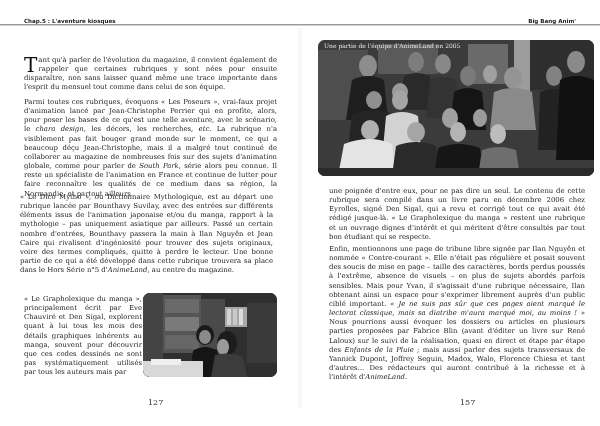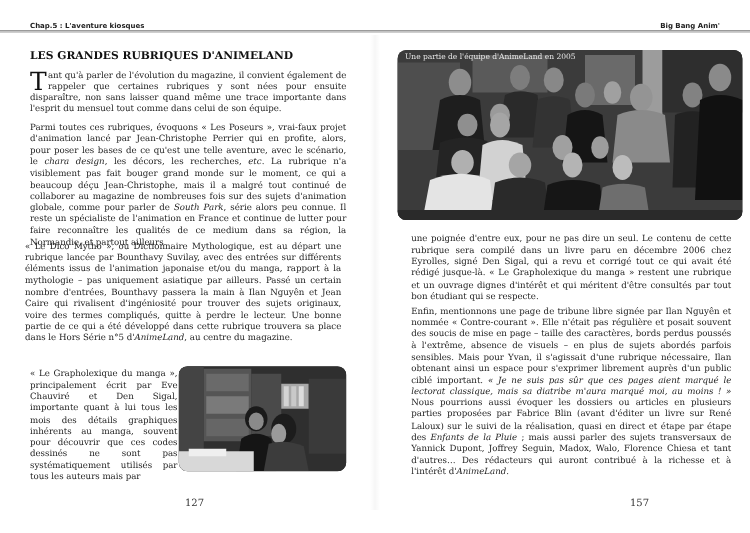--- a/index.html
+++ b/index.html
@@ -33,35 +33,34 @@
 </style>
 </head>
 <body>
 
 <div class="running-head left">Chap.5 : L'aventure kiosques</div>
 <div class="running-head right">Big Bang Anim'</div>
 <div class="head-rule"></div>
 <div class="gutter-shade"></div>
 
 <div class="page left">
-  <h2 class="heading">LES GRANDES RUBRIQUES D'ANIMELAND</h2>
 
   <p class="para" style="left:24px; top:56px; width:253px;">
     <span class="dropcap">T</span><span>ant qu'à parler de l'évolution du magazine, il convient également de rappeler que certaines rubriques y sont nées pour ensuite disparaître, non sans laisser quand même une trace importante dans l'esprit du mensuel tout comme dans celui de son équipe.</span>
   </p>
 
   <p class="para" style="left:24px; top:98px; width:253px;">
     <span>Parmi toutes ces rubriques, évoquons « Les Poseurs », vrai-faux projet d'animation lancé par Jean-Christophe Perrier qui en profite, alors, pour poser les bases de ce qu'est une telle aventure, avec le scénario, le </span><i>chara design</i><span>, les décors, les recherches, </span><i>etc</i><span>. La rubrique n'a visiblement pas fait bouger grand monde sur le moment, ce qui a beaucoup déçu Jean-Christophe, mais il a malgré tout continué de collaborer au magazine de nombreuses fois sur des sujets d'animation globale, comme pour parler de </span><i>South Park</i><span>, série alors peu connue. Il reste un spécialiste de l'animation en France et continue de lutter pour faire reconnaître les qualités de ce medium dans sa région, la Normandie, et partout ailleurs.</span>
   </p>
 
   <p class="para" style="left:20px; top:193px; width:253px;">
     <span>« Le Dico Mytho », ou Dictionnaire Mythologique, est au départ une rubrique lancée par Bounthavy Suvilay, avec des entrées sur différents éléments issus de l'animation japonaise et/ou du manga, rapport à la mythologie – pas uniquement asiatique par ailleurs. Passé un certain nombre d'entrées, Bounthavy passera la main à Ilan Nguyên et Jean Caire qui rivalisent d'ingéniosité pour trouver des sujets originaux, voire des termes compliqués, quitte à perdre le lecteur. Une bonne partie de ce qui a été développé dans cette rubrique trouvera sa place dans le Hors Série n°5 d'</span><i>AnimeLand</i><span>, au centre du magazine.</span>
   </p>
 
-  <p class="para" style="left:24px; top:295px; width:118px;">« Le Grapholexique du manga », principalement écrit par Eve Chauviré et Den Sigal, importante quant à lui tous les mois des détails graphiques inhérents au manga, souvent pour découvrir que ces codes dessinés ne sont pas systématiquement utilisés par tous les auteurs mais par</p>
+  <p class="para" style="left:24px; top:295px; width:118px;">« Le Grapholexique du manga », principalement écrit par Eve Chauviré et Den Sigal, explorent quant à lui tous les mois des détails graphiques inhérents au manga, souvent pour découvrir que ces codes dessinés ne sont pas systématiquement utilisés par tous les auteurs mais par</p>
 
   <div class="photo" style="left:143px; top:293px; width:134px; height:84px;">
     <svg width="134" height="84" viewBox="0 0 134 84">
       <rect width="134" height="84" fill="#2f2f2f"></rect>
       <rect x="0" y="0" width="20" height="70" fill="#444"></rect>
       <rect x="20" y="2" width="38" height="58" fill="#555"></rect>
       <rect x="22" y="6" width="34" height="14" fill="#6a6a6a"></rect>
       <rect x="22" y="24" width="34" height="14" fill="#7a7a7a"></rect>
       <rect x="22" y="42" width="34" height="14" fill="#666"></rect>
       <rect x="58" y="6" width="24" height="50" fill="#4a4a4a"></rect>
@@ -132,14 +131,14 @@
   </div>
 
   <p class="para" style="left:23px; top:187px; width:256px;">
     <span>une poignée d'entre eux, pour ne pas dire un seul. Le contenu de cette rubrique sera compilé dans un livre paru en décembre 2006 chez Eyrolles, signé Den Sigal, qui a revu et corrigé tout ce qui avait été rédigé jusque-là. « Le Grapholexique du manga » restent une rubrique et un ouvrage dignes d'intérêt et qui méritent d'être consultés par tout bon étudiant qui se respecte.</span>
   </p>
 
   <p class="para" style="left:23px; top:245px; width:256px;">
     <span>Enfin, mentionnons une page de tribune libre signée par Ilan Nguyên et nommée « Contre-courant ». Elle n'était pas régulière et posait souvent des soucis de mise en page – taille des caractères, bords perdus poussés à l'extrême, absence de visuels – en plus de sujets abordés parfois sensibles. Mais pour Yvan, il s'agissait d'une rubrique nécessaire, Ilan obtenant ainsi un espace pour s'exprimer librement auprès d'un public ciblé important. </span><i>« Je ne suis pas sûr que ces pages aient marqué le lectorat classique, mais sa diatribe m'aura marqué moi, au moins ! »</i><span> Nous pourrions aussi évoquer les dossiers ou articles en plusieurs parties proposées par Fabrice Blin (avant d'éditer un livre sur René Laloux) sur le suivi de la réalisation, quasi en direct et étape par étape des </span><i>Enfants de la Pluie</i><span> ; mais aussi parler des sujets transversaux de Yannick Dupont, Joffrey Seguin, Madox, Walo, Florence Chiesa et tant d'autres… Des rédacteurs qui auront contribué à la richesse et à l'intérêt d'</span><i>AnimeLand</i><span>.</span>
   </p>
 
-  <div class="folio right" style="left:154px;margin-left:44px;">157</div>
+  <div class="folio right" style="left:154px;">157</div>
 </div>
 
 </body></html>

